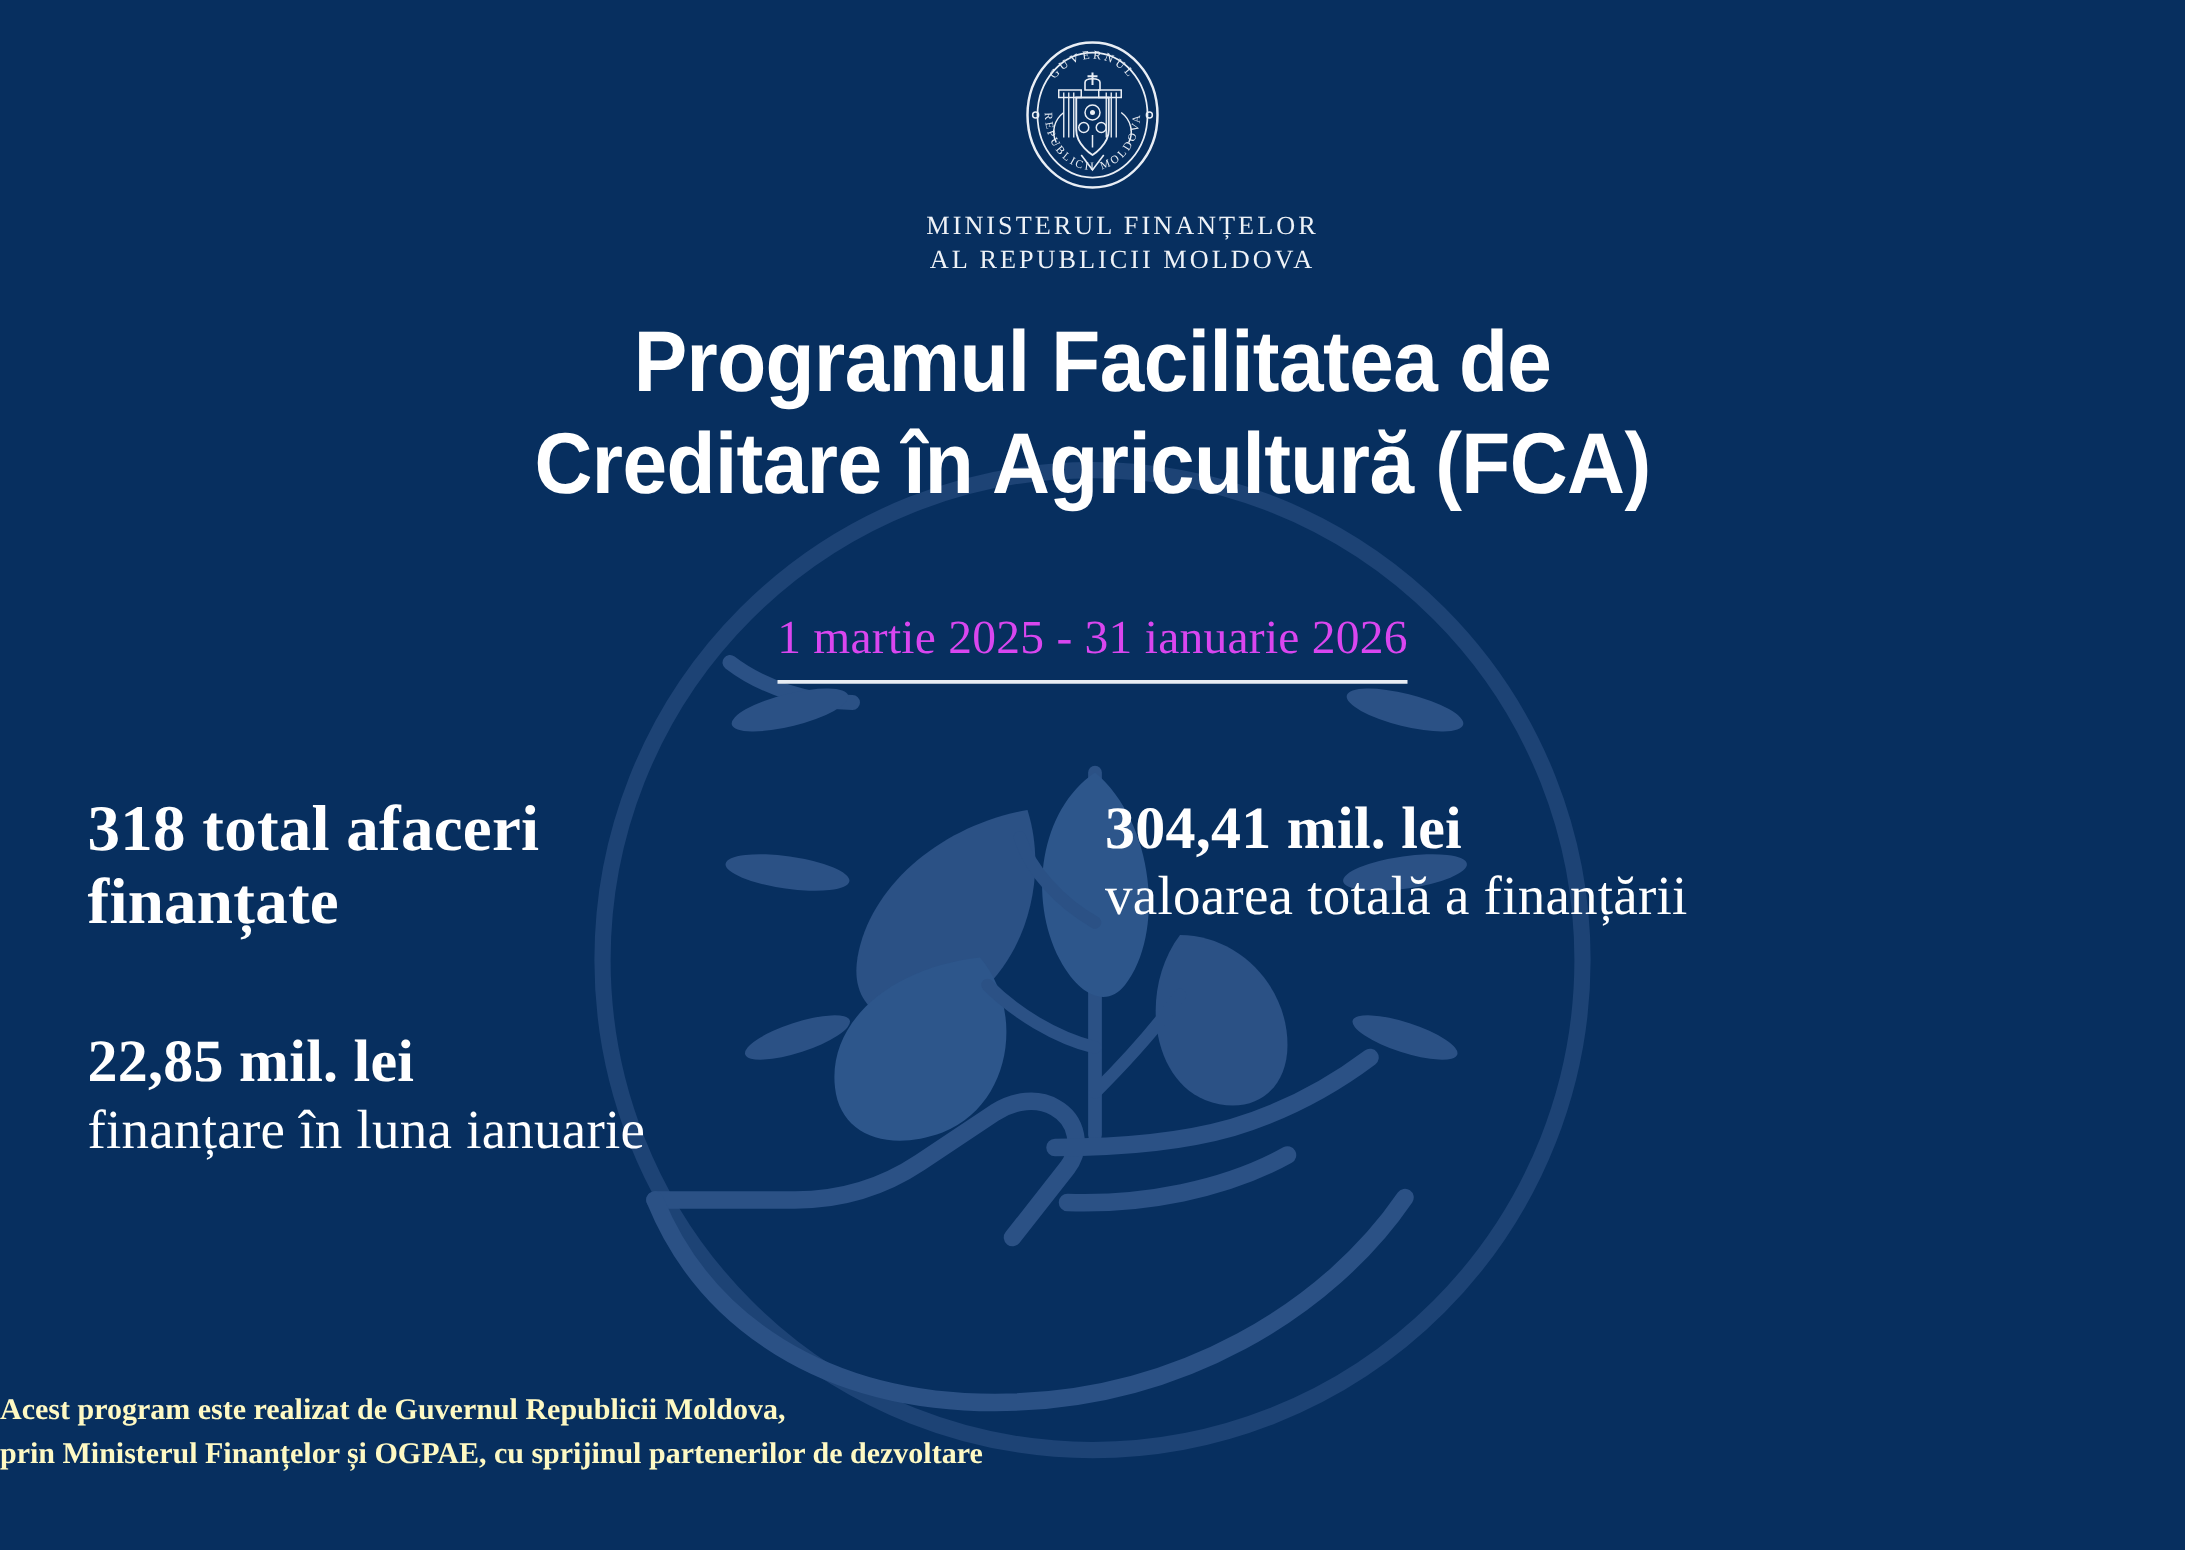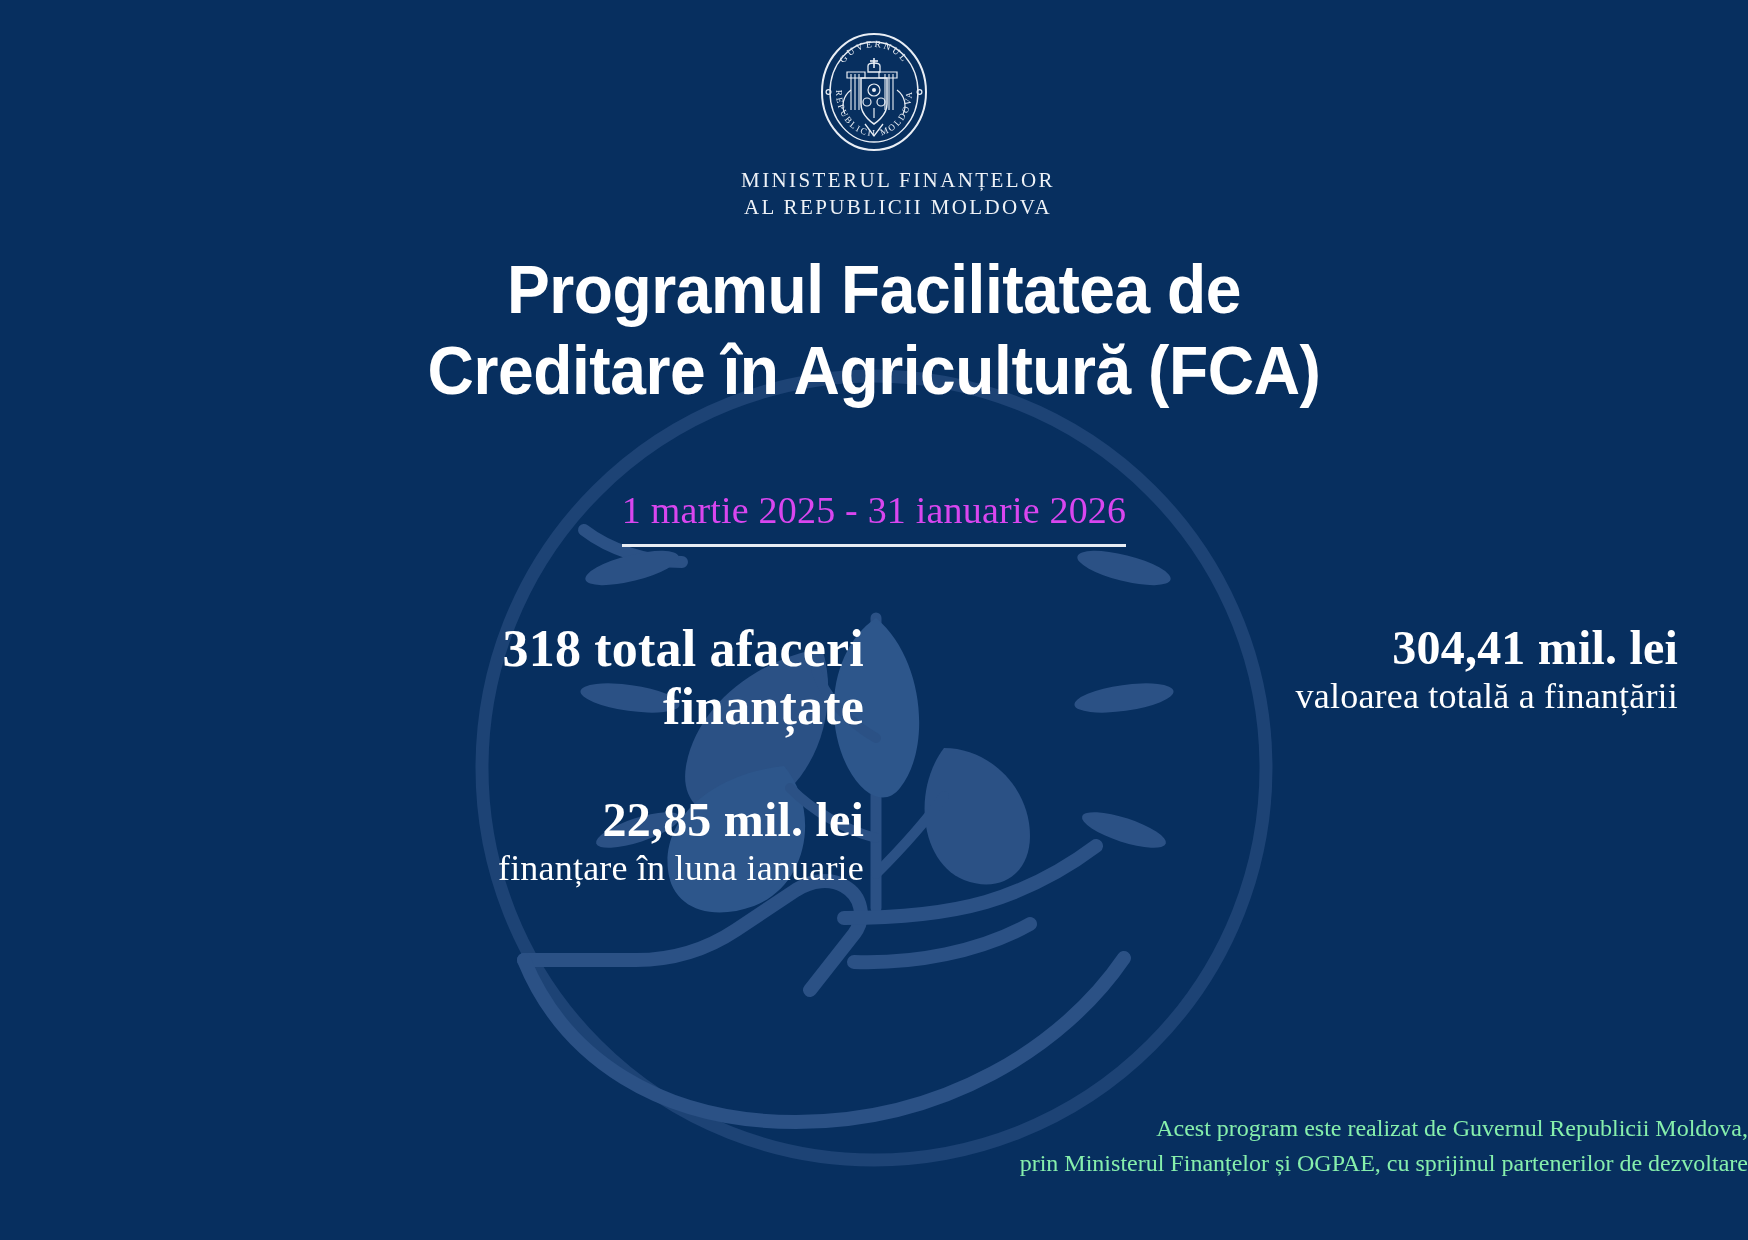--- a/index.html
+++ b/index.html
@@ -92,53 +92,53 @@
   .stats {
     position: absolute;
     left: 60px;
     right: 60px;
     top: 620px;
     display: grid;
     grid-template-columns: 1fr 1fr;
     grid-template-rows: auto auto;
     row-gap: 56px;
   }
-  .stat-cell { text-align: right; padding: 0 10px; }
+  .stat-cell { text-align: left; padding: 0 10px; margin-top: 15px; }
 
   .big-stat {
     font-size: 52px;
     line-height: 1.12;
     font-weight: 700;
     letter-spacing: 0.2px;
   }
   .big-stat .light { font-weight: 400; }
 
   .mid-stat-value {
     font-size: 48px;
     line-height: 1.16;
     font-weight: 700;
     letter-spacing: 0.2px;
   }
   .mid-stat-label {
-    font-size: 36px;
+    font-size: 44px;
     line-height: 1.16;
     font-weight: 400;
     letter-spacing: 0.2px;
   }
 
   
   .footer {
     position: absolute;
     left: 0; right: 0;
     bottom: 58px;
-    text-align: right;
+    text-align: left;
     font-size: 24px;
     line-height: 1.48;
-    color: #86efac;
-    font-weight: 400;
+    color: #fef9c3;
+    font-weight: 700;
   }
   .footer span { display: block; }
 </style>
 </head>
 <body>
 
 <div id="poster">
 
   <div class="watermark">
     <svg viewBox="0 0 900 900" xmlns="http://www.w3.org/2000/svg" aria-hidden="true">

